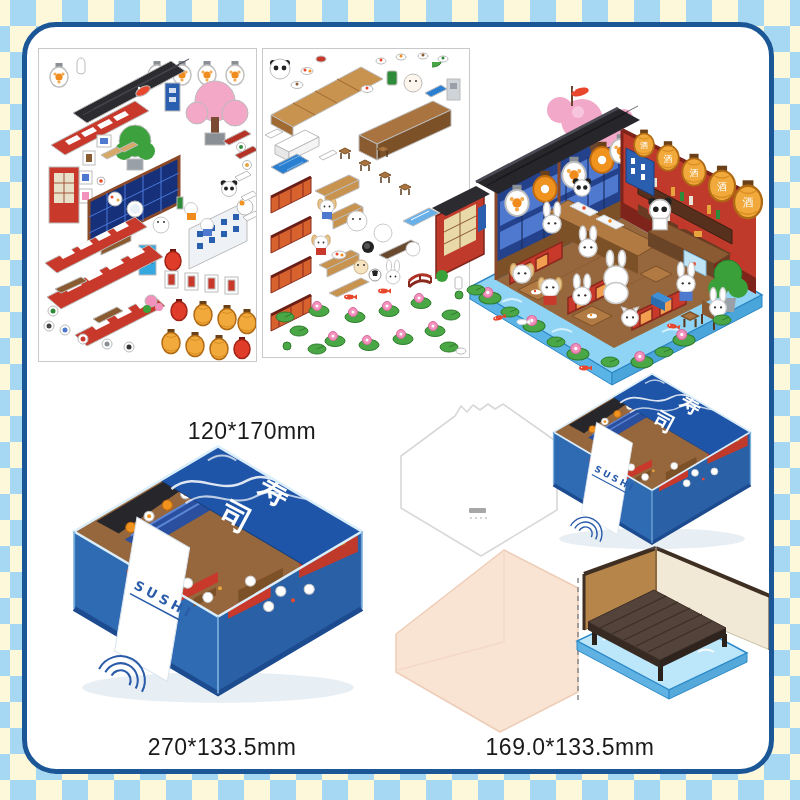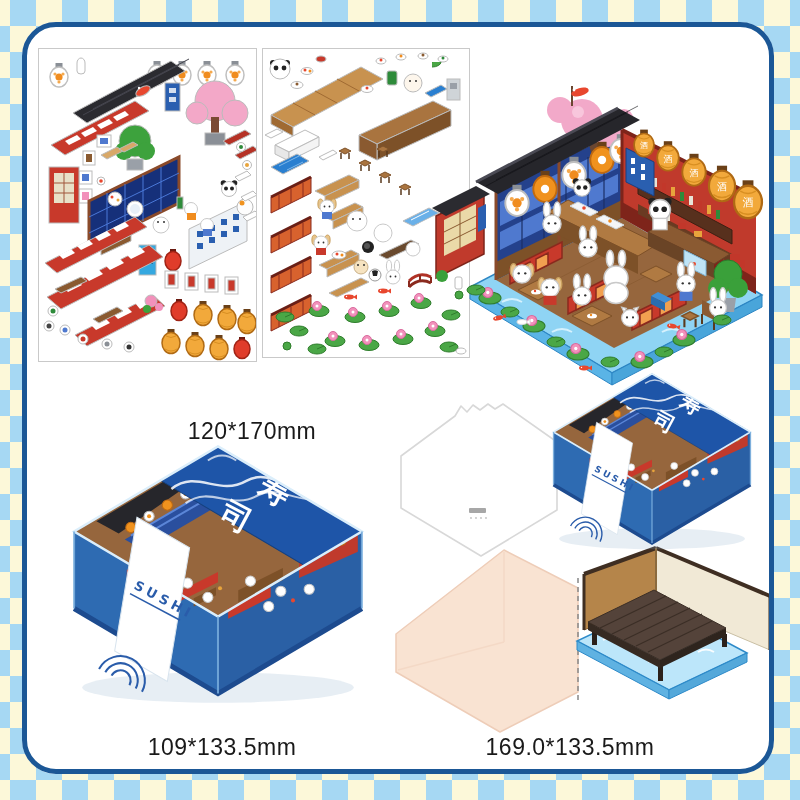--- a/index.html
+++ b/index.html
@@ -749,16 +749,16 @@
         <rect x="270" y="126" width="5" height="15" fill="#2b211b"></rect>
         <rect x="334" y="94" width="5" height="13" fill="#2b211b"></rect>
       <polygon points="266,50 338,88 272,120 200,82" fill="#54433a" stroke="#3b2e26"></polygon>
       <path d="M212,88 l66,-32 M224,94 l66,-32 M236,100 l66,-32 M248,106 l66,-32 M260,112 l64,-31" stroke="#3b2e26" stroke-width="1.2" fill="none"></path>
       <polygon points="200,82 272,120 272,128 200,90" fill="#362a22"></polygon>
       <polygon points="272,120 338,88 338,96 272,128" fill="#2e241d"></polygon>
     </g>
   </g>
 </svg>
 
-<div class="abs dim-label" style="left:70px;top:734px;width:304px;">109*133.5mm</div>
+<div class="abs dim-label" style="left:70px;top:734px;width:304px;">270*133.5mm</div>
 <div class="abs dim-label" style="left:418px;top:734px;width:304px;">169.0*133.5mm</div>
 
 <div id="frame-border" class="abs"></div>
 
 </body></html>

